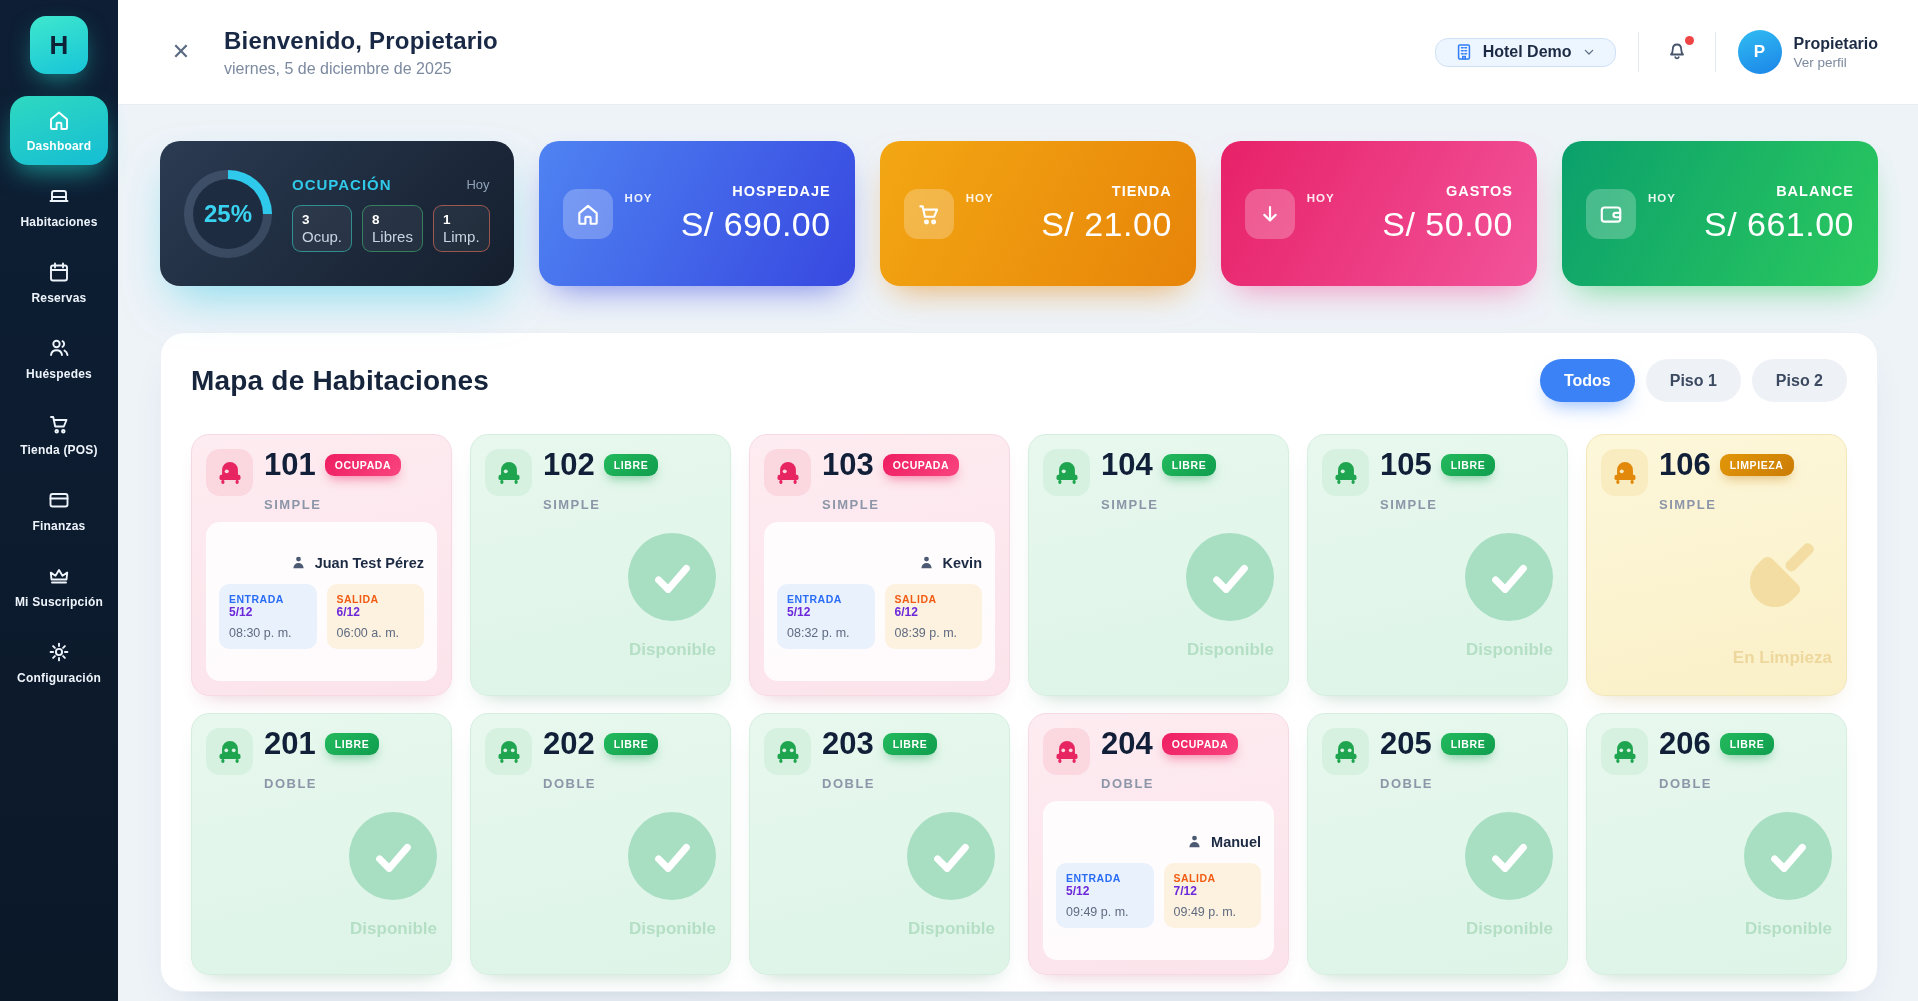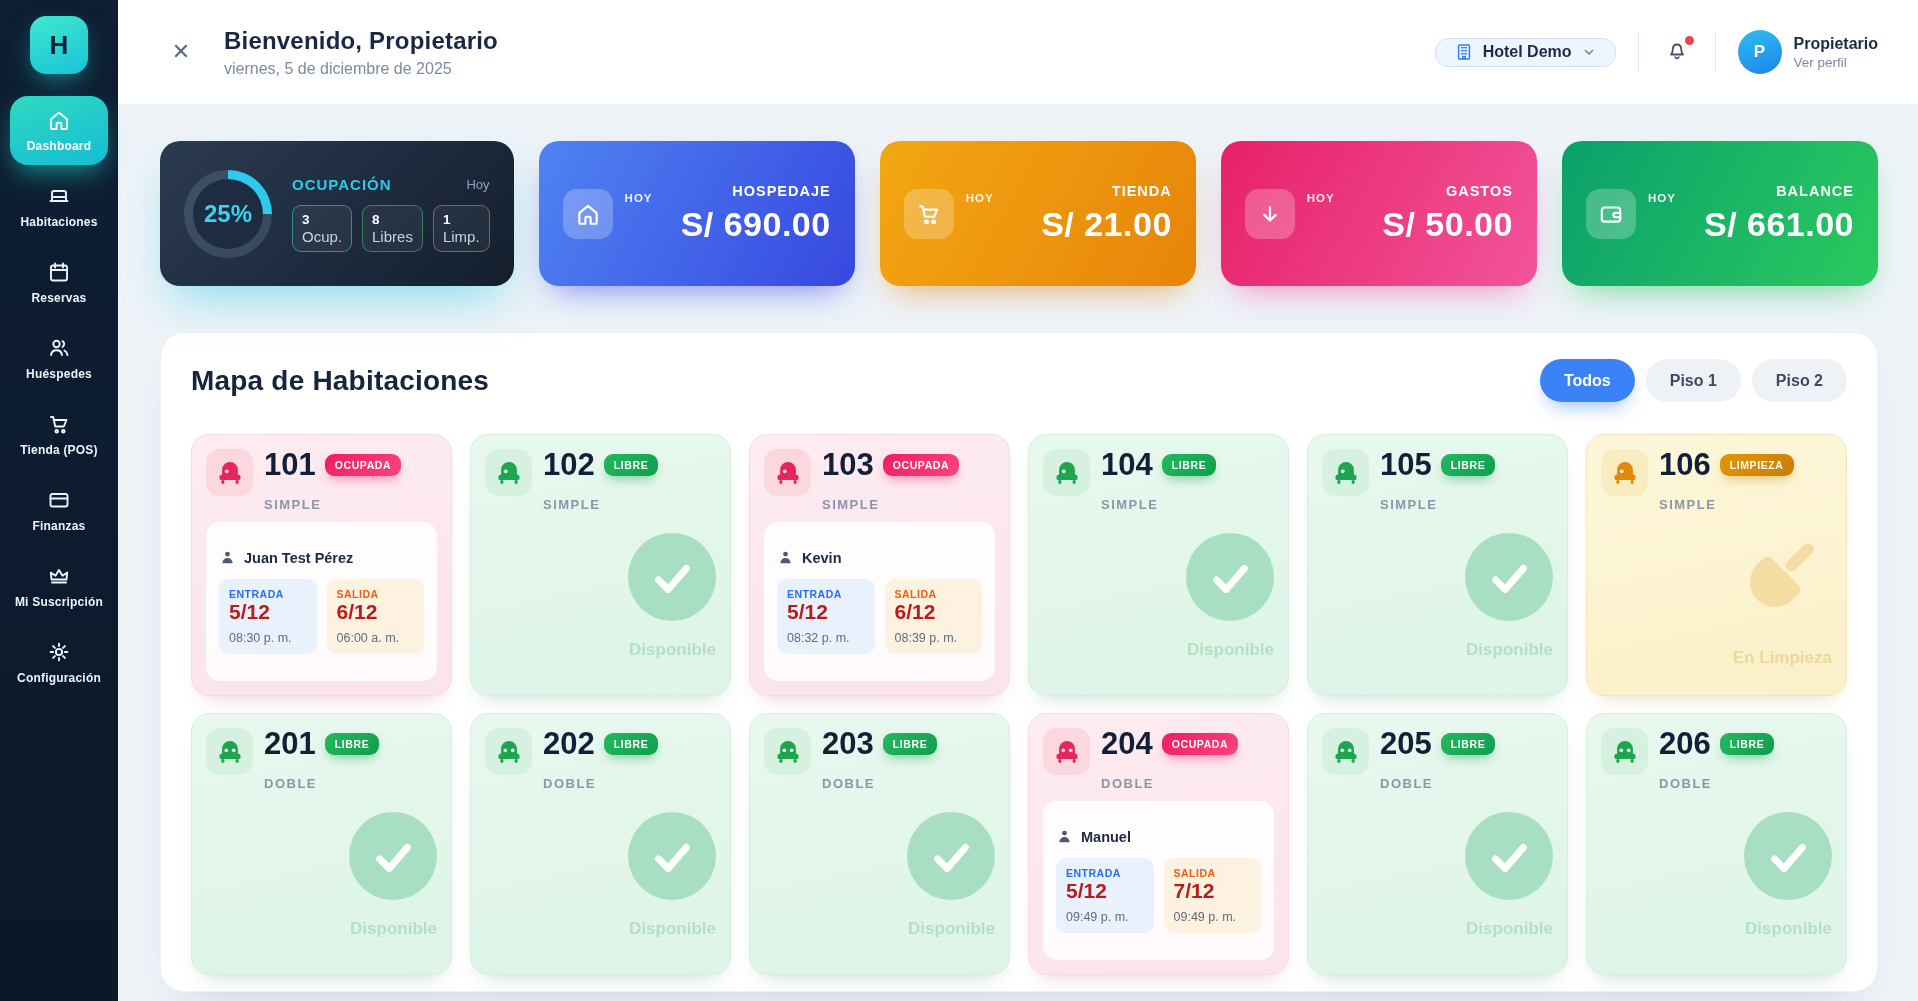--- a/index.html
+++ b/index.html
@@ -106,21 +106,21 @@
   .stat-card.grad { justify-content:space-between; color:#fff; }
   .chip-row { display:flex; gap:12px; align-items:flex-start; }
   .icon-chip {
     width:50px; height:50px; border-radius:14px; background:rgba(255,255,255,.24);
     display:grid; place-items:center;
   }
   .icon-chip svg { width:26px; height:26px; stroke:#fff; fill:none; stroke-width:2; stroke-linecap:round; stroke-linejoin:round; }
   .g-period { font-size:11.5px; font-weight:800; letter-spacing:1px; color:rgba(255,255,255,.9); margin-top:3px; }
   .g-col { display:flex; flex-direction:column; align-items:flex-end; gap:6px; }
   .g-title { font-size:14.5px; font-weight:800; letter-spacing:1px; }
-  .g-value { font-size:34px; font-weight:700; letter-spacing:.5px; }
+  .g-value { font-size:34px; font-weight:400; letter-spacing:.5px; }
 
   
   .map-panel {
     margin-top:46px; background:#ffffff; border:1px solid #edf1f6; border-radius:24px;
     padding:26px 30px 22px; height:660px;
     box-shadow:0 18px 40px -24px rgba(40,70,110,.25);
   }
   .map-head { display:flex; align-items:center; justify-content:space-between; }
   .map-title { font-size:28px; font-weight:800; color:#16243c; letter-spacing:.2px; }
   .filters { display:flex; gap:11px; }
@@ -172,31 +172,31 @@
   .check-circle svg { width:46px; height:46px; }
   .brush-wrap { width:104px; height:104px; display:grid; place-items:center; }
   .brush-wrap svg { width:98px; height:98px; fill:#f3dda2; }
   .free-label { font-size:17px; font-weight:800; color:#b4dfc5; }
   .room-card.limpieza .free-label { color:#eed79c; }
 
   .room-body-occ {
     flex:1; margin-top:10px; background:rgba(255,255,255,.85); border-radius:14px;
     padding:12px 13px; display:flex; flex-direction:column; justify-content:center; gap:13px;
   }
-  .guest-row { display:flex; align-items:center; justify-content:flex-start; gap:8px; }
+  .guest-row { display:flex; align-items:center; justify-content:flex-end; gap:8px; }
   .guest-row svg { width:17px; height:17px; fill:#4b5a72; }
   .guest-name { font-size:14.5px; font-weight:800; color:#1c2a43; }
   .io-row { display:flex; gap:10px; }
   .io-box { flex:1; border-radius:10px; padding:9px 10px; }
   .io-box.in  { background:#e9f1fc; }
   .io-box.out { background:#fdf2e0; }
   .io-label { font-size:10.5px; font-weight:800; letter-spacing:.5px; }
   .io-box.in  .io-label { color:#2a6df5; }
   .io-box.out .io-label { color:#f05c13; }
-  .io-date { font-size:21px; font-weight:800; color:#b91c1c; margin-top:0; }
+  .io-date { font-size:12px; font-weight:800; color:#6d28d9; margin-top:0; }
   .io-time { font-size:12.5px; color:#5f6b80; margin-top:7px; }
 </style>
 </head>
 <body>
 
 <div class="app">
   <aside class="sidebar">
     <div class="logo">
       <span>H</span>
     </div>

